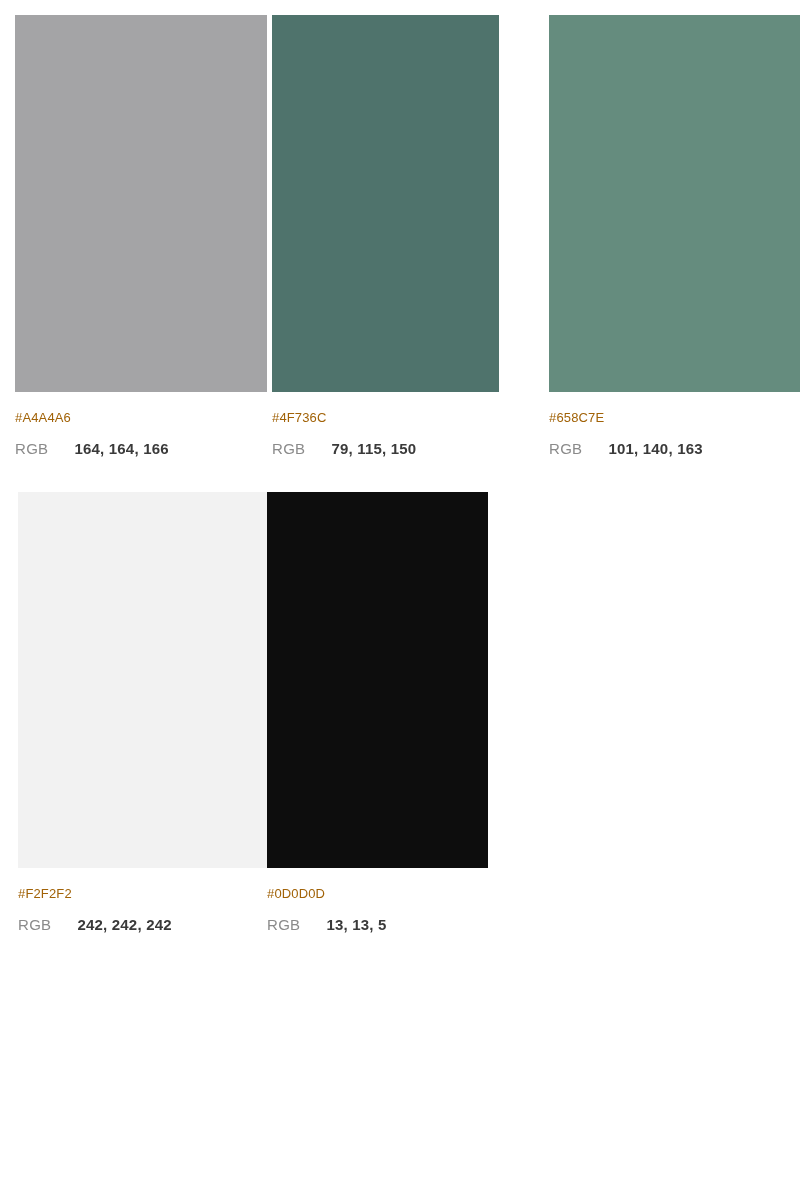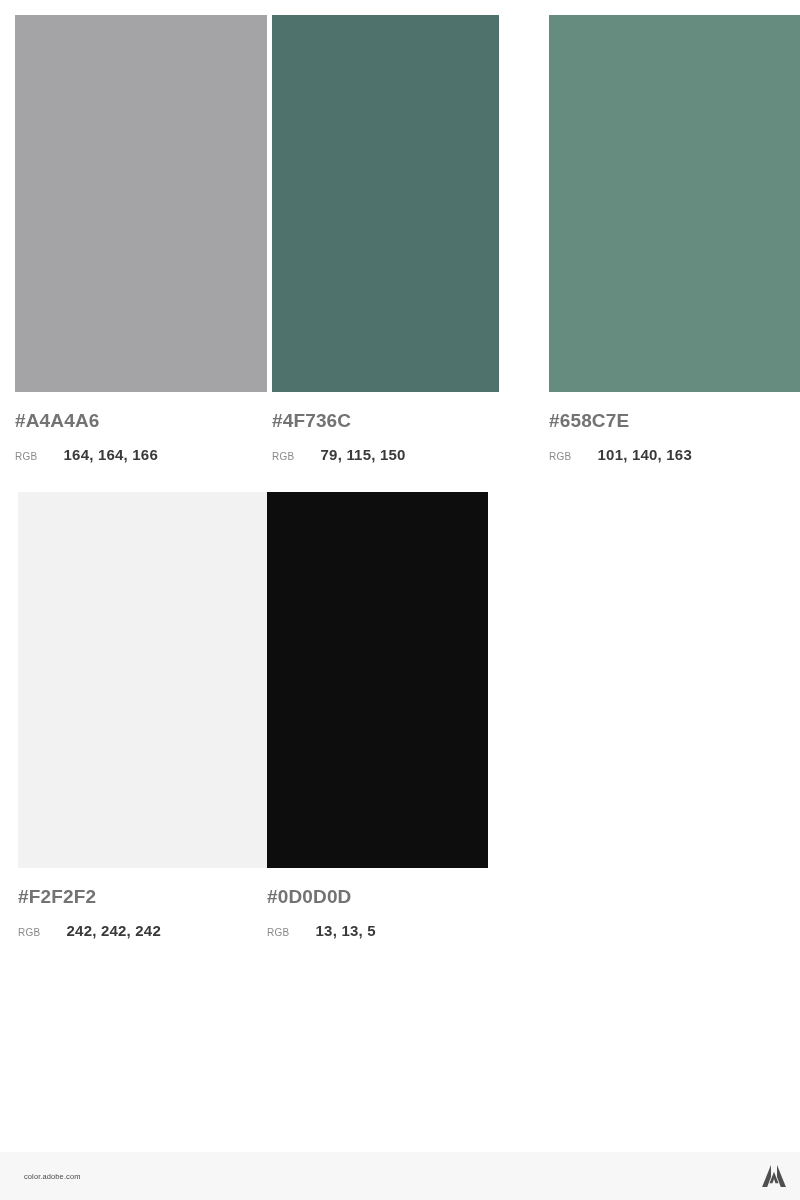--- a/index.html
+++ b/index.html
@@ -40,38 +40,38 @@
   .swatch-chip {
     width: 100%;
     display: block;
   }
 
   .swatch-meta {
     padding-top: 19px;
   }
 
   .swatch-hex {
-    font-size: 19px;
-    font-weight: bold;
-    color: #737373;
+    font-size: 13px;
+    font-weight: normal;
+    color: #a16207;
     letter-spacing: 0.15px;
     line-height: 1;
     white-space: nowrap;
   }
 
   .swatch-rgb-line {
     margin-top: 17px;
     line-height: 1;
     white-space: nowrap;
     display: flex;
     align-items: baseline;
   }
 
   .rgb-label {
-    font-size: 10px;
+    font-size: 15px;
     color: #8a8a8a;
     letter-spacing: 0.3px;
   }
 
   .rgb-values {
     font-size: 15px;
     font-weight: bold;
     color: #3a3a3a;
     letter-spacing: 0.2px;
     margin-left: 26px;
@@ -160,22 +160,14 @@
         <div class="swatch-meta">
           <div class="swatch-hex">#0D0D0D</div>
           <div class="swatch-rgb-line">
             <span class="rgb-label">RGB</span>
             <span class="rgb-values">13, 13, 5</span>
           </div>
         </div>
       </div>
     </div>
 
-  <div class="page-footer">
-    <span class="footer-url">color.adobe.com</span>
-    <svg class="adobe-logo" viewBox="0 0 26 24" xmlns="http://www.w3.org/2000/svg" aria-hidden="true">
-      <path d="M9.7 0 L0 24 L5.6 24 L9.7 13.2 Z" fill="#4f4f4f"></path>
-      <path d="M16.3 0 L26 24 L20.4 24 L16.3 13.2 Z" fill="#4f4f4f"></path>
-      <path d="M13 7.3 L17.9 19.8 L14.6 19.8 L13 15.2 L11.3 19.8 L8.1 19.8 Z" fill="#4f4f4f"></path>
-    </svg>
-  </div>
 
 </div>
 
 </body></html>

